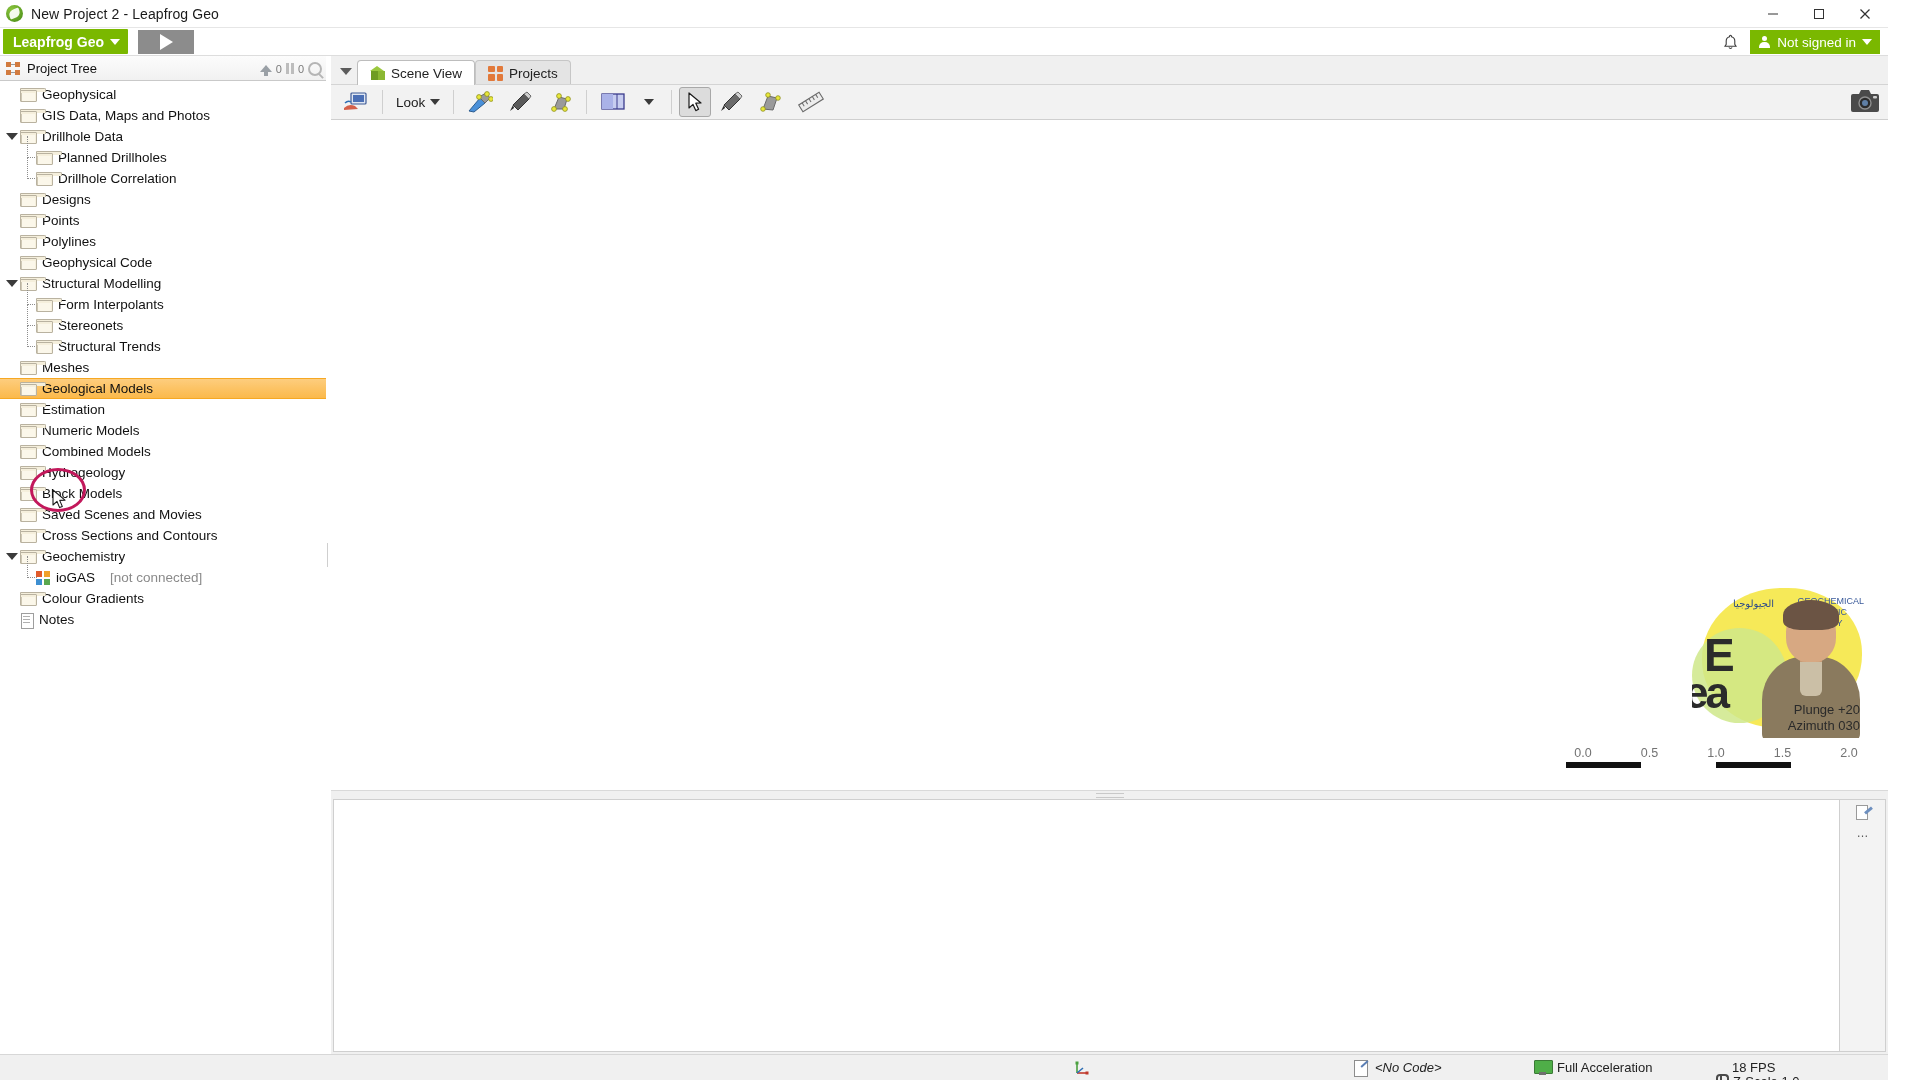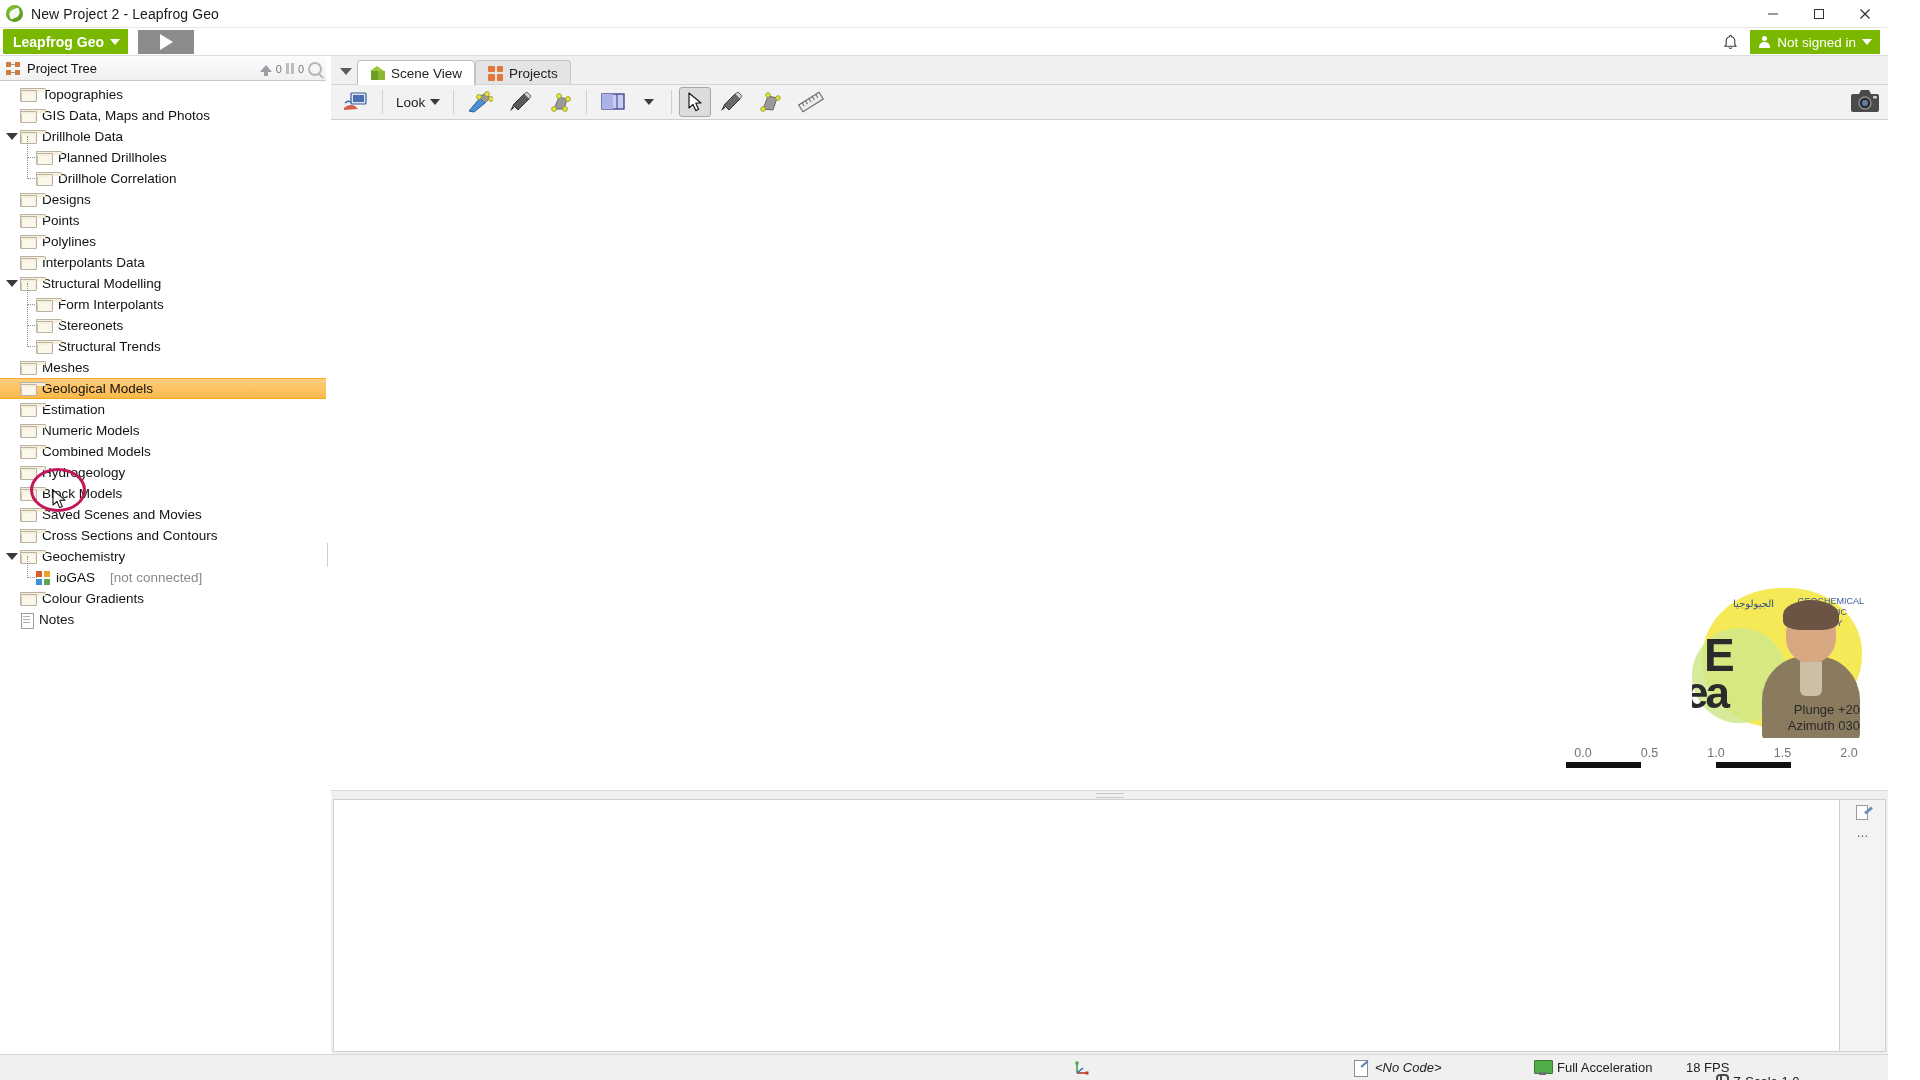--- a/index.html
+++ b/index.html
@@ -294,21 +294,21 @@
       </div>
 
       <div class="tree" id="tree">
           <div class="tree-row">
             <span class="twisty"></span>
             <span class="folder">
               <span class="tab"></span>
               <span class="back"></span>
               <span class="front"></span>
             </span>
-            <span class="tree-label">Topographies</span>
+            <span class="tree-label">Geophysical</span>
           </div>
           <div class="tree-row">
             <span class="twisty"></span>
             <span class="folder">
               <span class="tab"></span>
               <span class="back"></span>
               <span class="front"></span>
             </span>
             <span class="tree-label">GIS Data, Maps and Photos</span>
           </div>
@@ -370,21 +370,21 @@
             </span>
             <span class="tree-label">Polylines</span>
           </div>
           <div class="tree-row">
             <span class="twisty"></span>
             <span class="folder">
               <span class="tab"></span>
               <span class="back"></span>
               <span class="front"></span>
             </span>
-            <span class="tree-label">Interpolants Data</span>
+            <span class="tree-label">Geophysical Code</span>
           </div>
           <div class="tree-row">
             <span class="twisty">
               <span class="tri"></span>
             </span>
             <span class="folder">
               <span class="tab"></span>
               <span class="back"></span>
               <span class="front"></span>
             </span>
@@ -751,21 +751,21 @@
       </span>
     </div>
     <div class="sb-item" style="position:absolute;left:1340px;">
       <span class="code-ic"></span>
       <span class="st-italic">&lt;No Code&gt;</span>
     </div>
     <div class="sb-item" style="position:absolute;left:1520px;">
       <span class="mon-ic"></span>
       <span>Full Acceleration</span>
     </div>
-    <div class="sb-item" style="position:absolute;left:1672px;align-items:center;">
+    <div class="sb-item" style="position:absolute;left:1718px;align-items:center;">
       <span>18 FPS</span>
     </div>
     <div class="sb-item" style="position:absolute;left:1702px;margin-top:28px;">
       <span class="z-ic"></span>
       <span>Z-Scale 1.0</span>
     </div>
   </div>
 
 </div>
 

